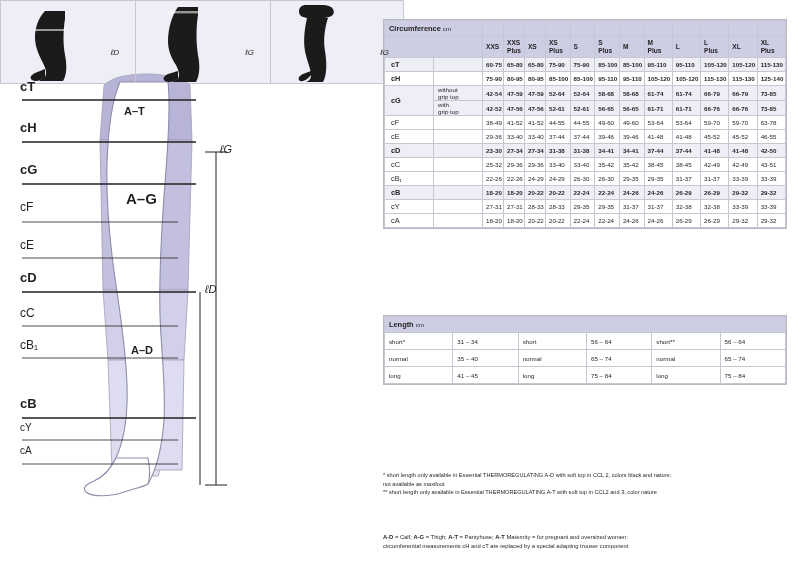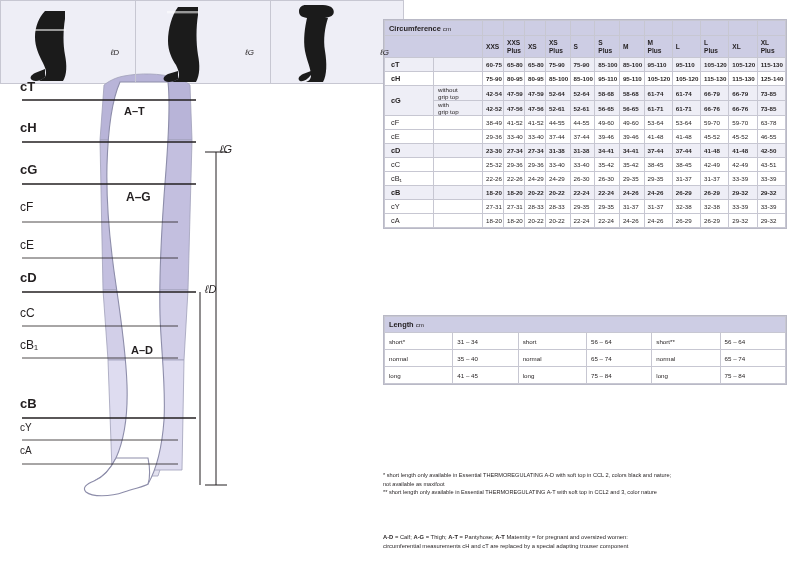--- a/index.html
+++ b/index.html
@@ -212,21 +212,21 @@
   <div class="leg-label light" style="left:20px; top:238px; font-size:12px;">cE</div>
   <div class="leg-label" style="left:20px; top:270px; font-size:13px;">cD</div>
   <div class="leg-label light" style="left:20px; top:306px; font-size:12px;">cC</div>
   <div class="leg-label light" style="left:20px; top:338px; font-size:12px;">cB₁</div>
   <div class="leg-label" style="left:20px; top:396px; font-size:13px;">cB</div>
   <div class="leg-label light" style="left:20px; top:422px; font-size:10px;">cY</div>
   <div class="leg-label light" style="left:20px; top:445px; font-size:10px;">cA</div>
 
   
   <div class="leg-label" style="left:124px; top:105px; font-size:11px;">A–T</div>
-  <div class="leg-label" style="left:126px; top:190px; font-size:12px;">A–G</div>
+  <div class="leg-label" style="left:126px; top:190px; font-size:15px;">A–G</div>
   <div class="leg-label" style="left:131px; top:344px; font-size:11px;">A–D</div>
 
   
   <div class="leg-label light" style="left:220px; top:143px; font-size:11px; font-style:italic;">ℓG</div>
   <div class="leg-label light" style="left:205px; top:283px; font-size:11px; font-style:italic;">ℓD</div>
 </div>
 
 <div class="panel" id="circ-panel">
   <table id="circ-table">
     <tbody id="circ-body">

